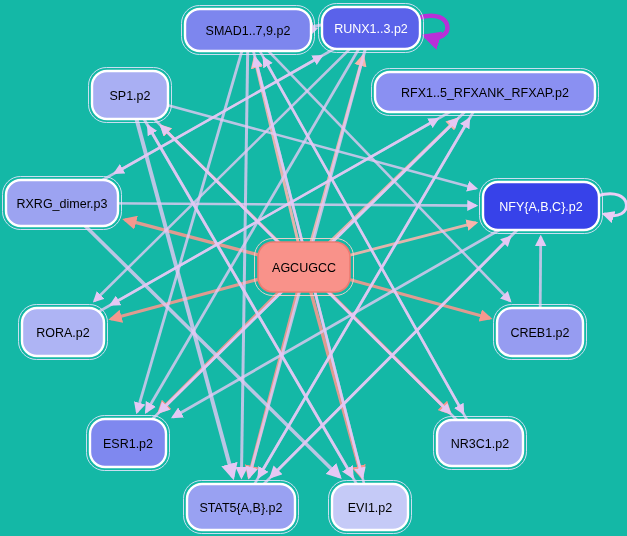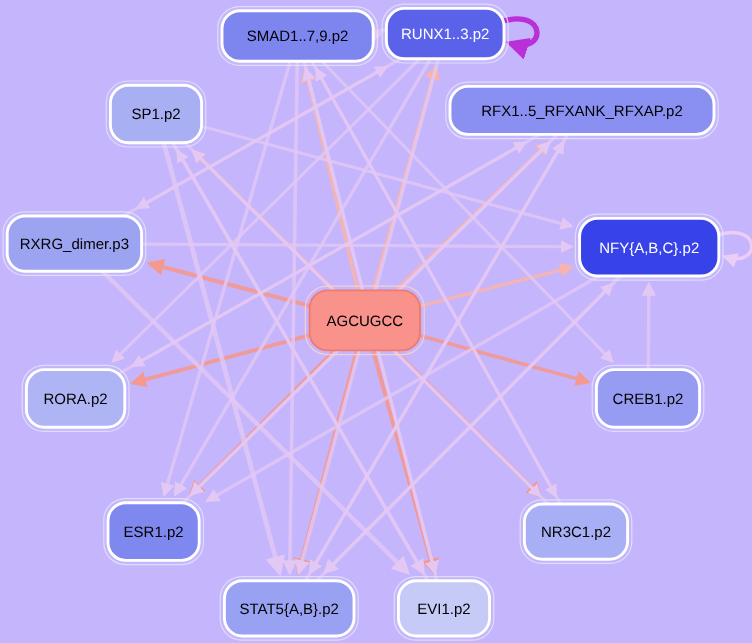--- a/index.html
+++ b/index.html
@@ -1,19 +1,19 @@
 <!DOCTYPE html>
 <html><head>
 <meta charset="utf-8">
 <style>
   html,body { margin:0; padding:0; background:#ffffff; }
   .canvas {
     position:relative;
     width:627px; height:536px;
-    background:#c4b5fd;
+    background:#14b8a6;
     font-family:"Liberation Sans", sans-serif;
     overflow:hidden;
   }
   svg { display:block; }
   .node-label {
     font-family:"Liberation Sans", sans-serif;
     font-size:12.5px;
     pointer-events:none;
   }
   g[data-name^="node-"] { cursor:pointer; }

